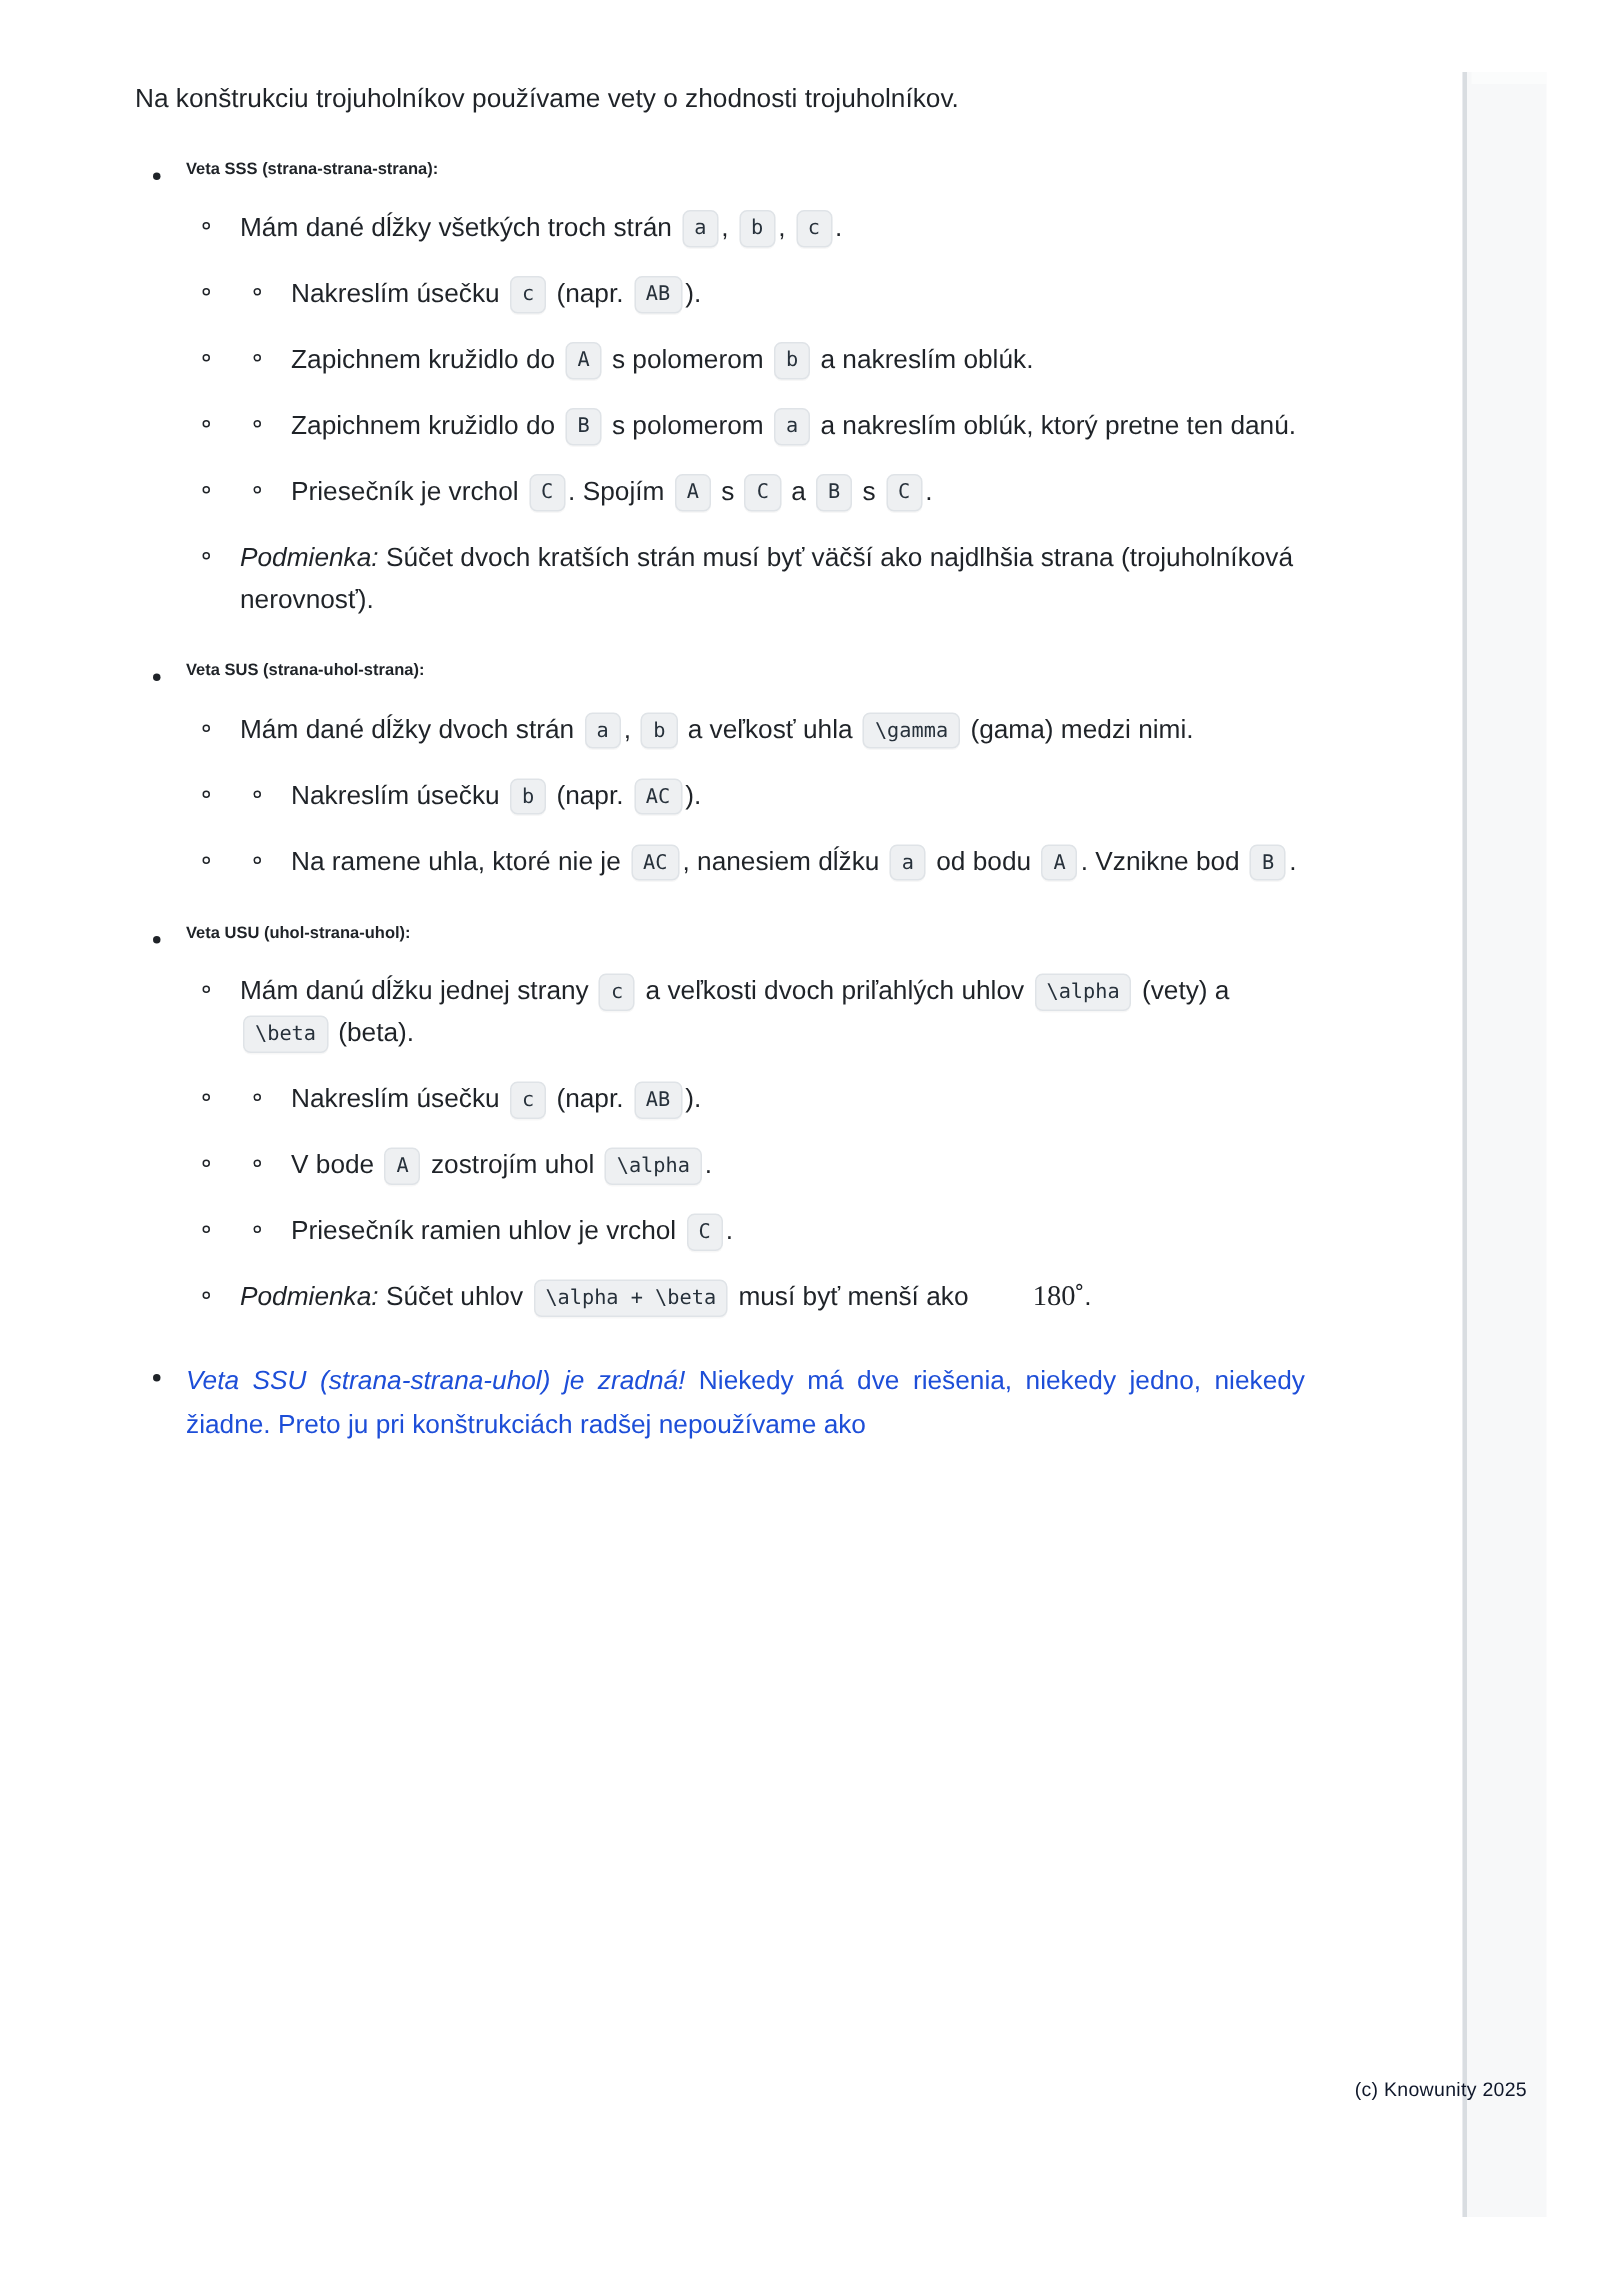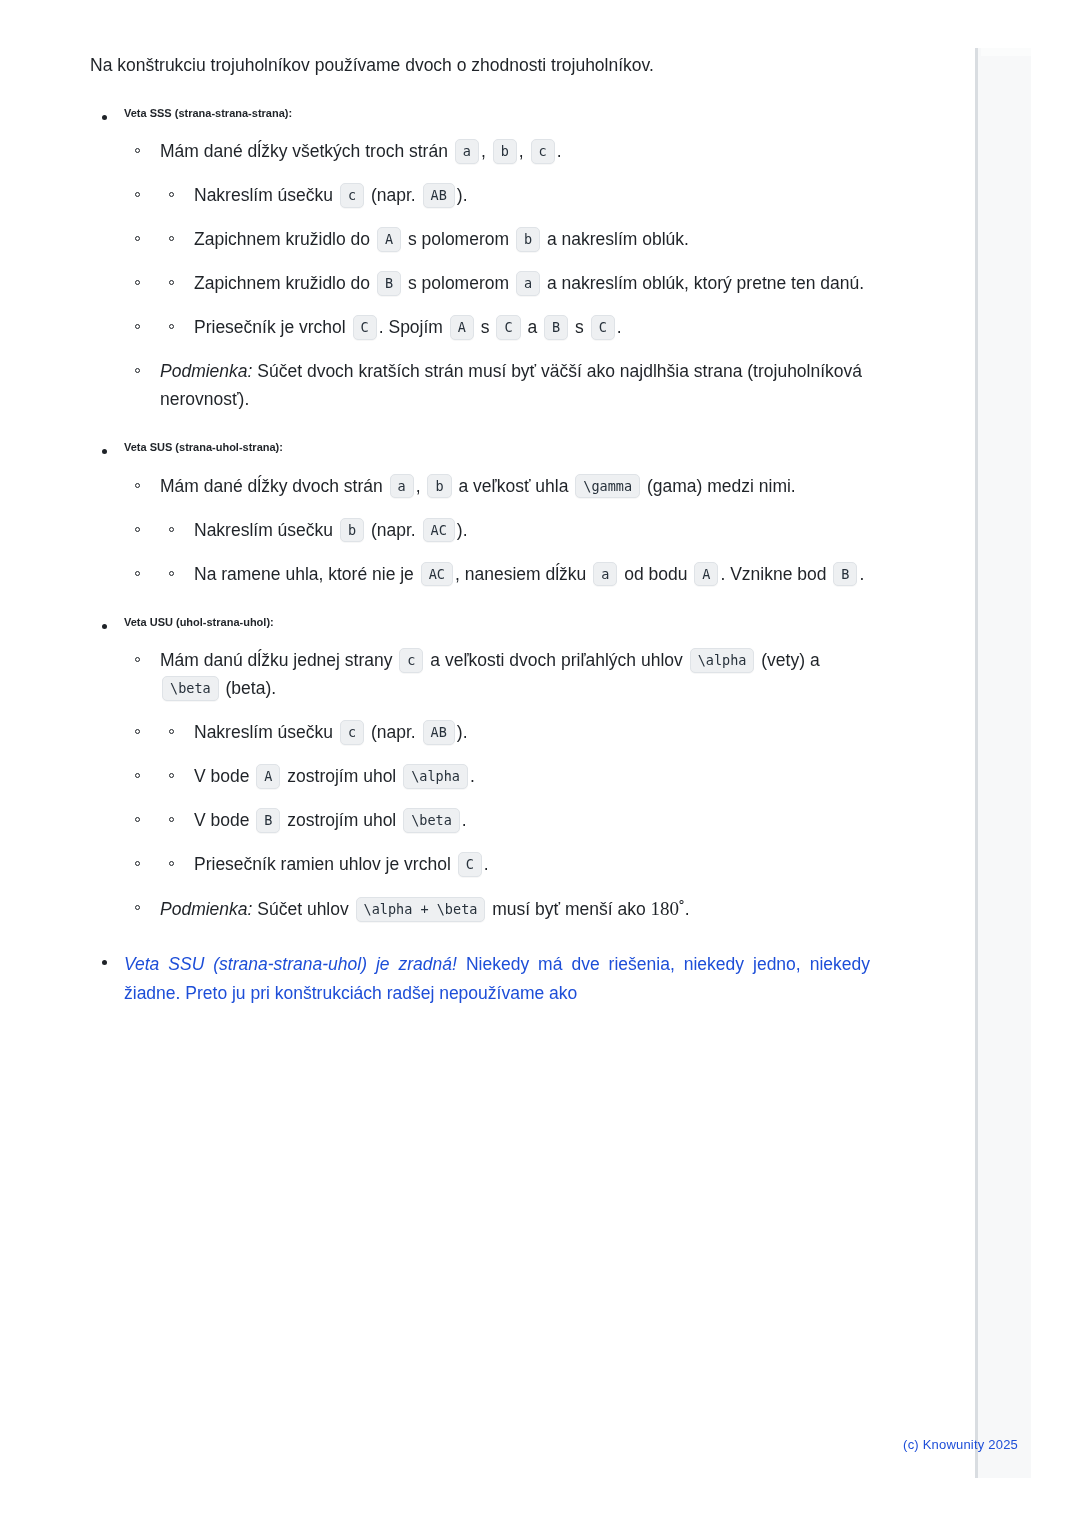--- a/index.html
+++ b/index.html
@@ -36,23 +36,23 @@
     right: 0;
     height: 8px;
     background: #ffffff;
     opacity: .55;
   }
 
   
   .watermark {
     position: absolute;
     right: 62px;
-    top: 1437px;
+    top: 1385px;
     font-size: 13px;
-    color: #1d4ed8;
+    color: #0f172a;
     letter-spacing: .2px;
     white-space: nowrap;
     font-family: "Liberation Sans", sans-serif;
   }
 
   
   .doc {
     position: absolute;
     left: 90px;
     top: 52px;
@@ -159,34 +159,35 @@
     color: #27313b;
     white-space: nowrap;
     display: inline-block;
     line-height: 1.1;
     vertical-align: 1px;
     box-shadow: 0 1px 0 rgba(0,0,0,.03);
   }
   .mathnum {
     font-family: "Liberation Serif", "DejaVu Serif", serif;
     font-size: 19px;
+    margin-left: 38px;
   }
 </style>
 </head>
 <body>
 
 <div class="side-panel">
   <div class="side-panel-inner"></div>
 </div>
 
 <div class="watermark">(c) Knowunity 2025</div>
 
 <div class="doc">
 
-  <p class="intro">Na konštrukciu trojuholníkov používame dvoch o zhodnosti trojuholníkov.</p>
+  <p class="intro">Na konštrukciu trojuholníkov používame vety o zhodnosti trojuholníkov.</p>
 
   <ul class="level1" id="topics-root">
       <li class="topic">
         <div class="topic-title">Veta SSS (strana-strana-strana):</div>
         <ul class="level2">
           <li class="step"><span>Mám dané dĺžky všetkých troch strán </span><code class="chip">a</code><span>, </span><code class="chip">b</code><span>, </span><code class="chip">c</code><span>.</span></li>
           <li class="step nested"><span>Nakreslím úsečku </span><code class="chip">c</code><span> (napr. </span><code class="chip">AB</code><span>).</span></li>
           <li class="step nested"><span>Zapichnem kružidlo do </span><code class="chip">A</code><span> s polomerom </span><code class="chip">b</code><span> a nakreslím oblúk.</span></li>
           <li class="step nested"><span>Zapichnem kružidlo do </span><code class="chip">B</code><span> s polomerom </span><code class="chip">a</code><span> a nakreslím oblúk, ktorý pretne ten danú.</span></li>
           <li class="step nested"><span>Priesečník je vrchol </span><code class="chip">C</code><span>. Spojím </span><code class="chip">A</code><span> s </span><code class="chip">C</code><span> a </span><code class="chip">B</code><span> s </span><code class="chip">C</code><span>.</span></li>
@@ -200,21 +201,20 @@
           <li class="step nested"><span>Nakreslím úsečku </span><code class="chip">b</code><span> (napr. </span><code class="chip">AC</code><span>).</span></li>
           <li class="step nested"><span>Na ramene uhla, ktoré nie je </span><code class="chip">AC</code><span>, nanesiem dĺžku </span><code class="chip">a</code><span> od bodu </span><code class="chip">A</code><span>. Vznikne bod </span><code class="chip">B</code><span>.</span></li>
         </ul>
       </li>
       <li class="topic">
         <div class="topic-title">Veta USU (uhol-strana-uhol):</div>
         <ul class="level2">
           <li class="step"><span>Mám danú dĺžku jednej strany </span><code class="chip">c</code><span> a veľkosti dvoch priľahlých uhlov </span><code class="chip">\alpha</code><span> (vety) a </span><code class="chip">\beta</code><span> (beta).</span></li>
           <li class="step nested"><span>Nakreslím úsečku </span><code class="chip">c</code><span> (napr. </span><code class="chip">AB</code><span>).</span></li>
           <li class="step nested"><span>V bode </span><code class="chip">A</code><span> zostrojím uhol </span><code class="chip">\alpha</code><span>.</span></li>
-          <li class="step nested"><span>V bode </span><code class="chip">B</code><span> zostrojím uhol </span><code class="chip">\beta</code><span>.</span></li>
           <li class="step nested"><span>Priesečník ramien uhlov je vrchol </span><code class="chip">C</code><span>.</span></li>
           <li class="step"><em class="em">Podmienka:</em><span> Súčet uhlov </span><code class="chip">\alpha + \beta</code><span> musí byť menší ako </span><span class="mathnum">180</span><span>˚.</span></li>
         </ul>
       </li>
       <li class="topic">
         <div class="topic-note"><em class="em">Veta SSU (strana-strana-uhol) je zradná!</em><span> Niekedy má dve riešenia, niekedy jedno, niekedy žiadne. Preto ju pri konštrukciách radšej nepoužívame ako</span></div>
       </li>
     </ul>
 
 </div>

